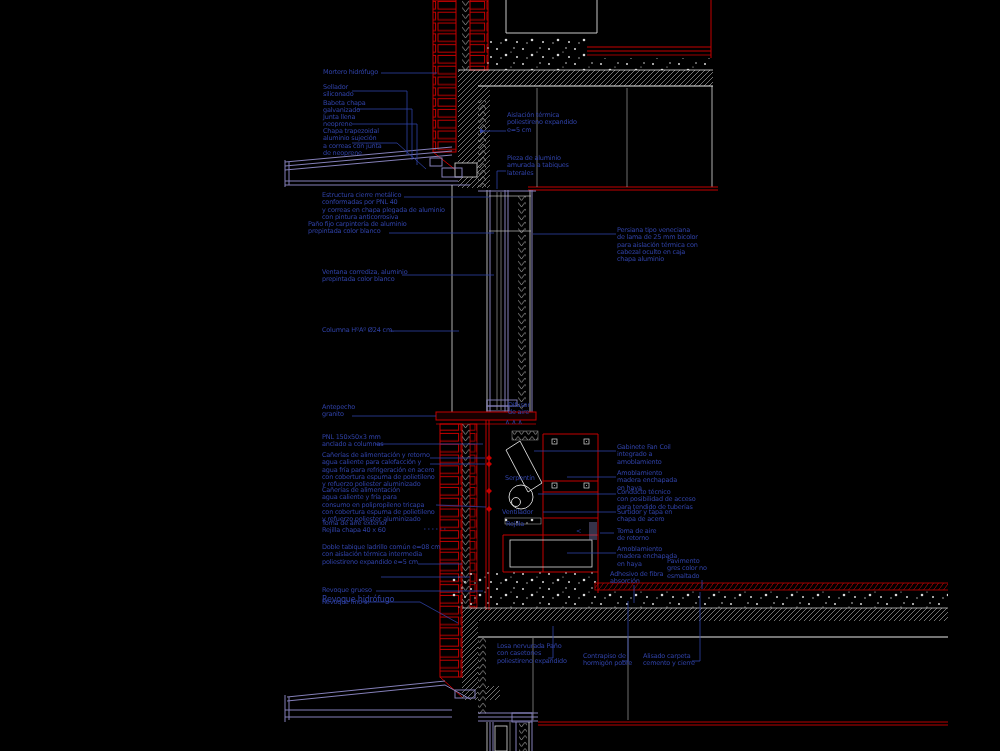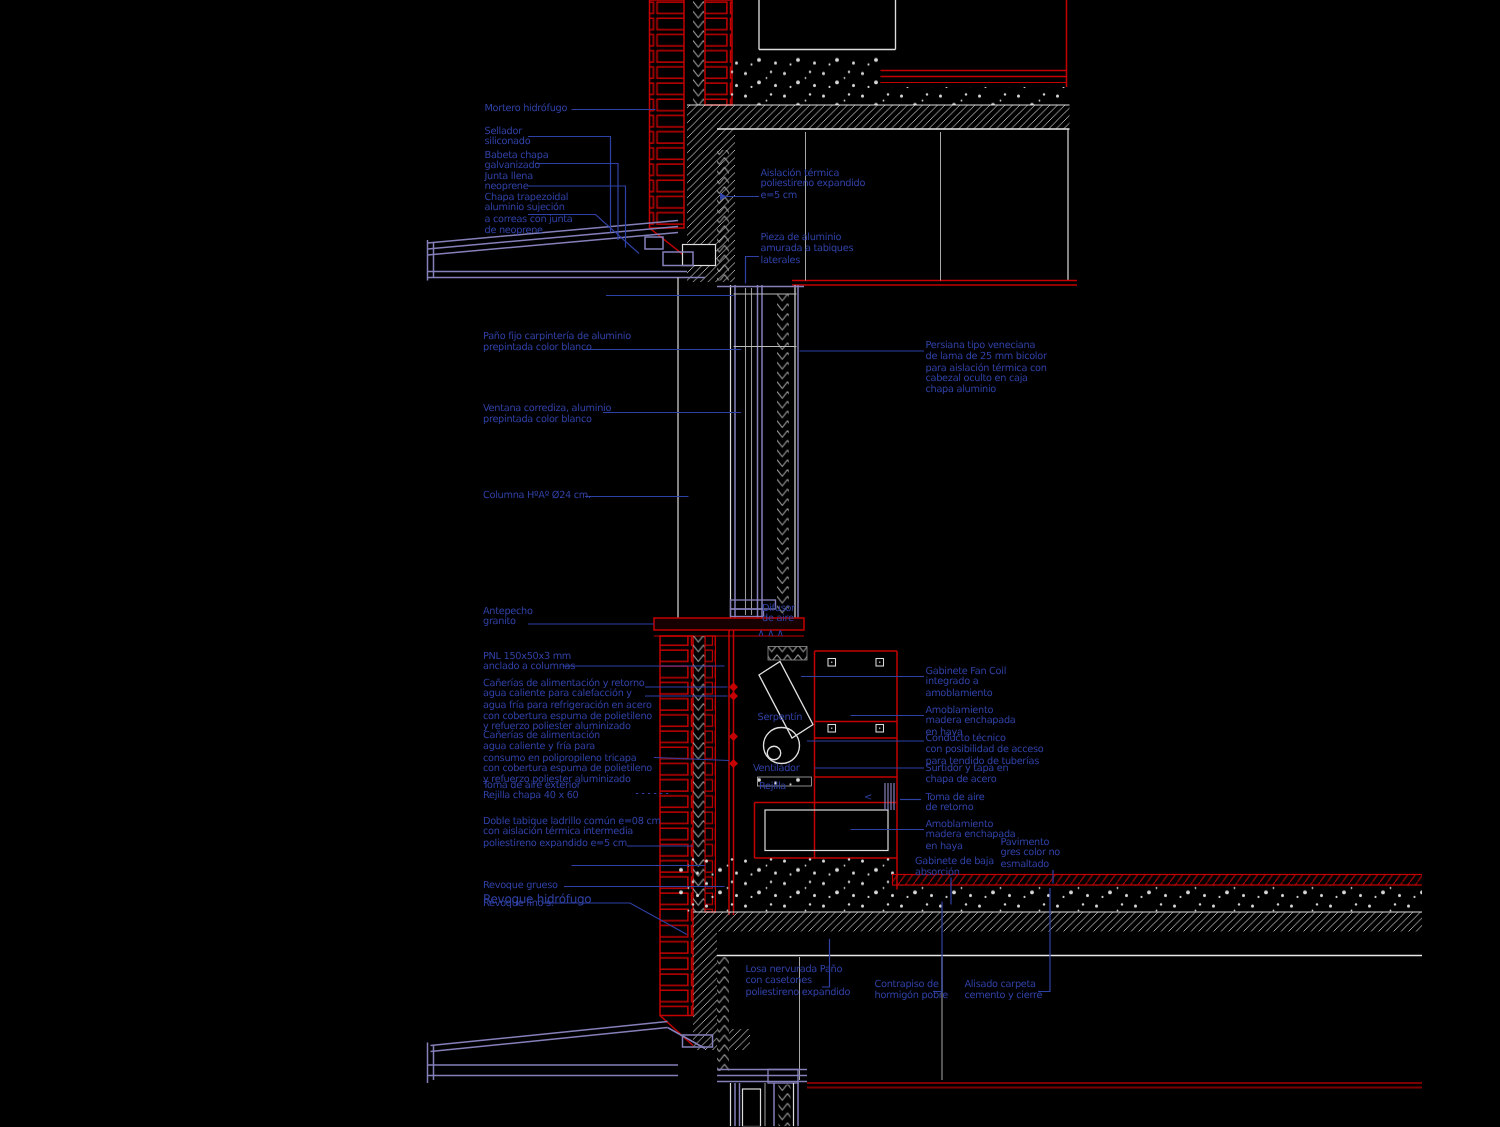--- a/index.html
+++ b/index.html
@@ -247,21 +247,25 @@
 <div class="lbl" style="left:323px;top:84px">Sellador
 siliconado</div>
 <div class="lbl" style="left:323px;top:100px">Babeta chapa
 galvanizado</div>
 <div class="lbl" style="left:323px;top:114px">Junta llena
 neoprene</div>
 <div class="lbl" style="left:323px;top:128px">Chapa trapezoidal
 aluminio sujeción
 a correas con junta
 de neoprene</div>
-<div class="lbl" style="left:322px;top:221px">Paño fijo carpintería de aluminio
+<div class="lbl" style="left:322px;top:192px">Estructura cierre metálico
+conformadas por PNL 40
+y correas en chapa plegada de aluminio
+con pintura anticorrosiva</div>
+<div class="lbl" style="left:308px;top:221px">Paño fijo carpintería de aluminio
 prepintada color blanco</div>
 <div class="lbl" style="left:322px;top:269px">Ventana corrediza, aluminio
 prepintada color blanco</div>
 <div class="lbl" style="left:322px;top:327px">Columna HºAº Ø24 cm.</div>
 <div class="lbl" style="left:322px;top:404px">Antepecho
 granito</div>
 <div class="lbl" style="left:322px;top:434px">PNL 150x50x3 mm
 anclado a columnas</div>
 <div class="lbl" style="left:322px;top:452px">Cañerías de alimentación y retorno
 agua caliente para calefacción y
@@ -308,21 +312,21 @@
 <div class="lbl" style="left:617px;top:509px">Surtidor y tapa en
 chapa de acero</div>
 <div class="lbl" style="left:617px;top:528px">Toma de aire
 de retorno</div>
 <div class="lbl" style="left:617px;top:546px">Amoblamiento
 madera enchapada
 en haya</div>
 <div class="lbl" style="left:667px;top:558px">Pavimento
 gres color no
 esmaltado</div>
-<div class="lbl" style="left:610px;top:571px">Gabinete de baja
+<div class="lbl" style="left:610px;top:571px">Adhesivo de fibra
 absorción</div>
 <div class="lbl" style="left:505px;top:475px">Serpentín</div>
 <div class="lbl" style="left:502px;top:509px">Ventilador</div>
 <div class="lbl" style="left:506px;top:521px">Rejilla</div>
 <div class="lbl" style="left:576px;top:528px">&lt;</div>
 
 <div class="lbl" style="left:497px;top:643px">Losa nervurada Paño
 con casetones
 poliestireno expandido</div>
 <div class="lbl" style="left:583px;top:653px">Contrapiso de

